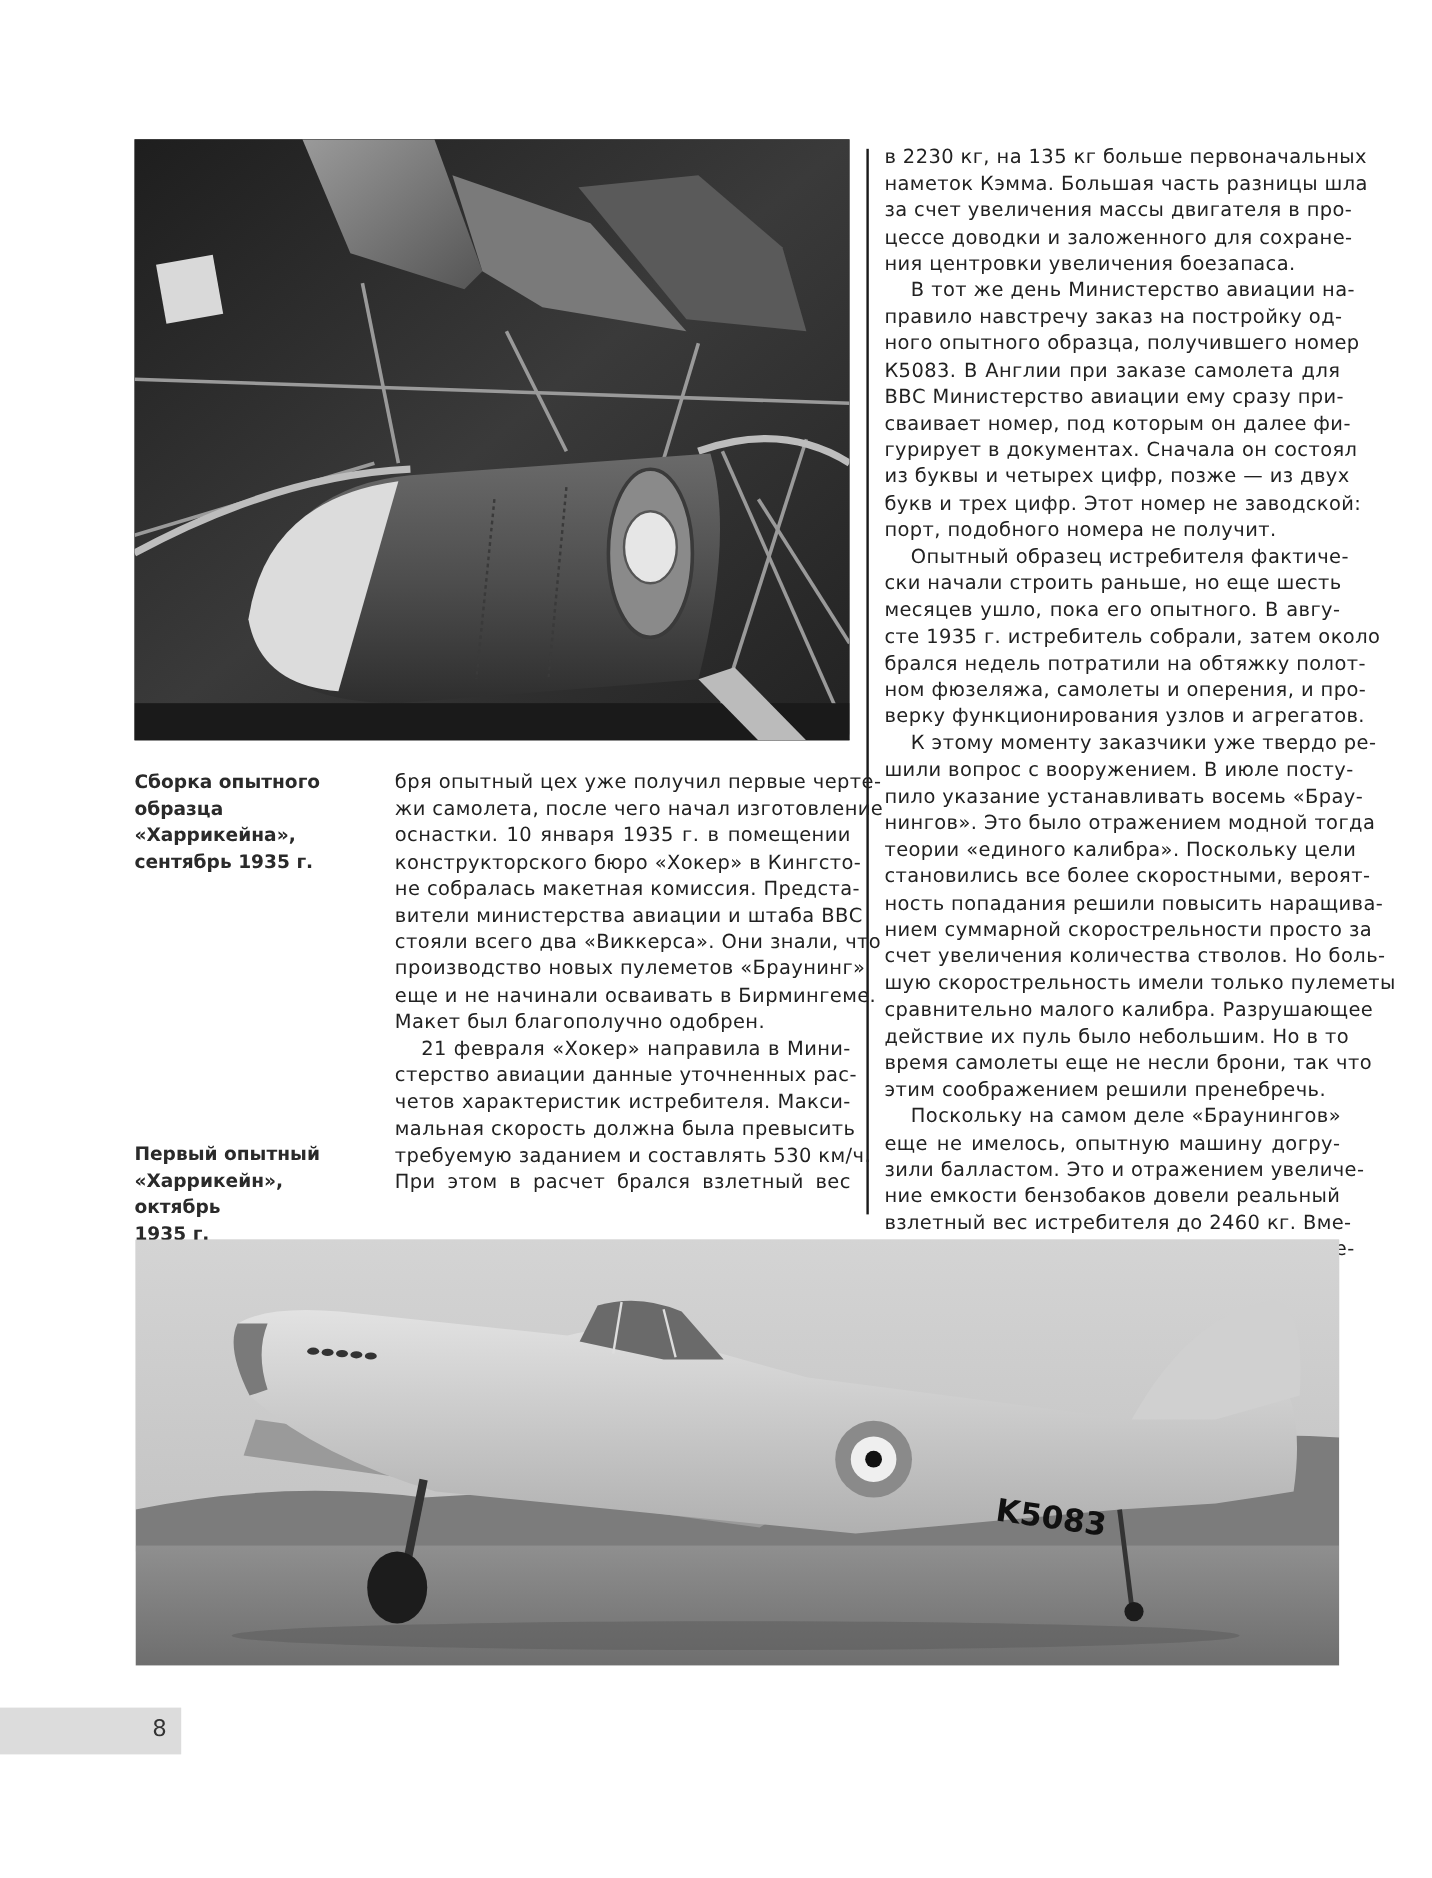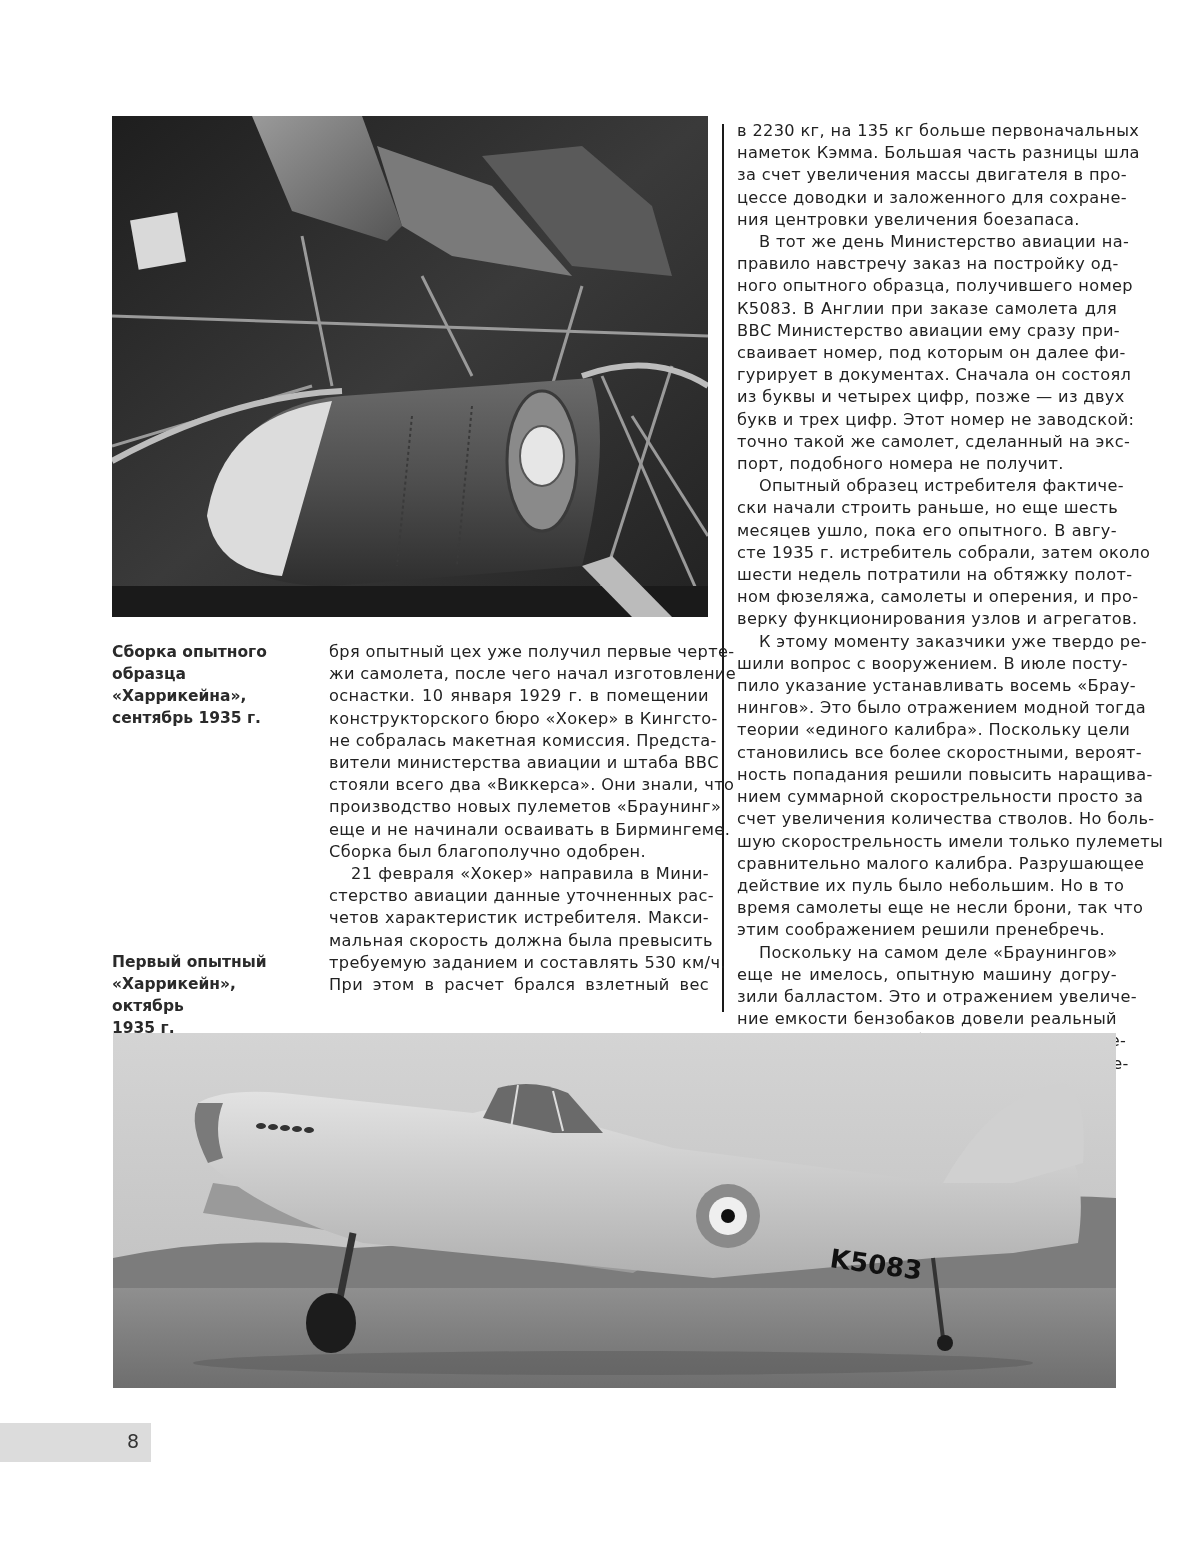--- a/index.html
+++ b/index.html
@@ -122,29 +122,28 @@
     <p>
       <span class="line" style="padding-left:22px">В тот же день Министерство авиации на-</span>
       <span class="line">правило навстречу заказ на постройку од-</span>
       <span class="line">ного опытного образца, получившего номер</span>
       <span class="line">К5083. В Англии при заказе самолета для</span>
       <span class="line">ВВС Министерство авиации ему сразу при-</span>
       <span class="line">сваивает номер, под которым он далее фи-</span>
       <span class="line">гурирует в документах. Сначала он состоял</span>
       <span class="line">из буквы и четырех цифр, позже — из двух</span>
       <span class="line">букв и трех цифр. Этот номер не заводской:</span>
-      <span class="line">точно такой же самолет, сделанный на экс-</span>
       <span class="line last">порт, подобного номера не получит.</span>
     </p>
     <p>
       <span class="line" style="padding-left:22px">Опытный образец истребителя фактиче-</span>
       <span class="line">ски начали строить раньше, но еще шесть</span>
       <span class="line">месяцев ушло, пока его опытного. В авгу-</span>
       <span class="line">сте 1935 г. истребитель собрали, затем около</span>
-      <span class="line">шести недель потратили на обтяжку полот-</span>
+      <span class="line">брался недель потратили на обтяжку полот-</span>
       <span class="line">ном фюзеляжа, самолеты и оперения, и про-</span>
       <span class="line last">верку функционирования узлов и агрегатов.</span>
     </p>
     <p>
       <span class="line" style="padding-left:22px">К этому моменту заказчики уже твердо ре-</span>
       <span class="line">шили вопрос с вооружением. В июле посту-</span>
       <span class="line">пило указание устанавливать восемь «Брау-</span>
       <span class="line">нингов». Это было отражением модной тогда</span>
       <span class="line">теории «единого калибра». Поскольку цели</span>
       <span class="line">становились все более скоростными, вероят-</span>
@@ -171,28 +170,28 @@
     <div>Сборка опытного</div>
     <div>образца</div>
     <div>«Харрикейна»,</div>
     <div>сентябрь 1935 г.</div>
   </div>
 
   <div class="col-text" id="col-middle">
     <p>
       <span class="line">бря опытный цех уже получил первые черте-</span>
       <span class="line">жи самолета, после чего начал изготовление</span>
-      <span class="line">оснастки. 10 января 1929 г. в помещении</span>
+      <span class="line">оснастки. 10 января 1935 г. в помещении</span>
       <span class="line">конструкторского бюро «Хокер» в Кингсто-</span>
       <span class="line">не собралась макетная комиссия. Предста-</span>
       <span class="line">вители министерства авиации и штаба ВВС</span>
       <span class="line">стояли всего два «Виккерса». Они знали, что</span>
       <span class="line">производство новых пулеметов «Браунинг»</span>
       <span class="line">еще и не начинали осваивать в Бирмингеме.</span>
-      <span class="line last">Сборка был благополучно одобрен.</span>
+      <span class="line last">Макет был благополучно одобрен.</span>
     </p>
     <p>
       <span class="line" style="padding-left:22px">21 февраля «Хокер» направила в Мини-</span>
       <span class="line">стерство авиации данные уточненных рас-</span>
       <span class="line">четов характеристик истребителя. Макси-</span>
       <span class="line">мальная скорость должна была превысить</span>
       <span class="line">требуемую заданием и составлять 530 км/ч.</span>
       <span class="line">При этом в расчет брался взлетный вес</span>
     </p>
   </div>

